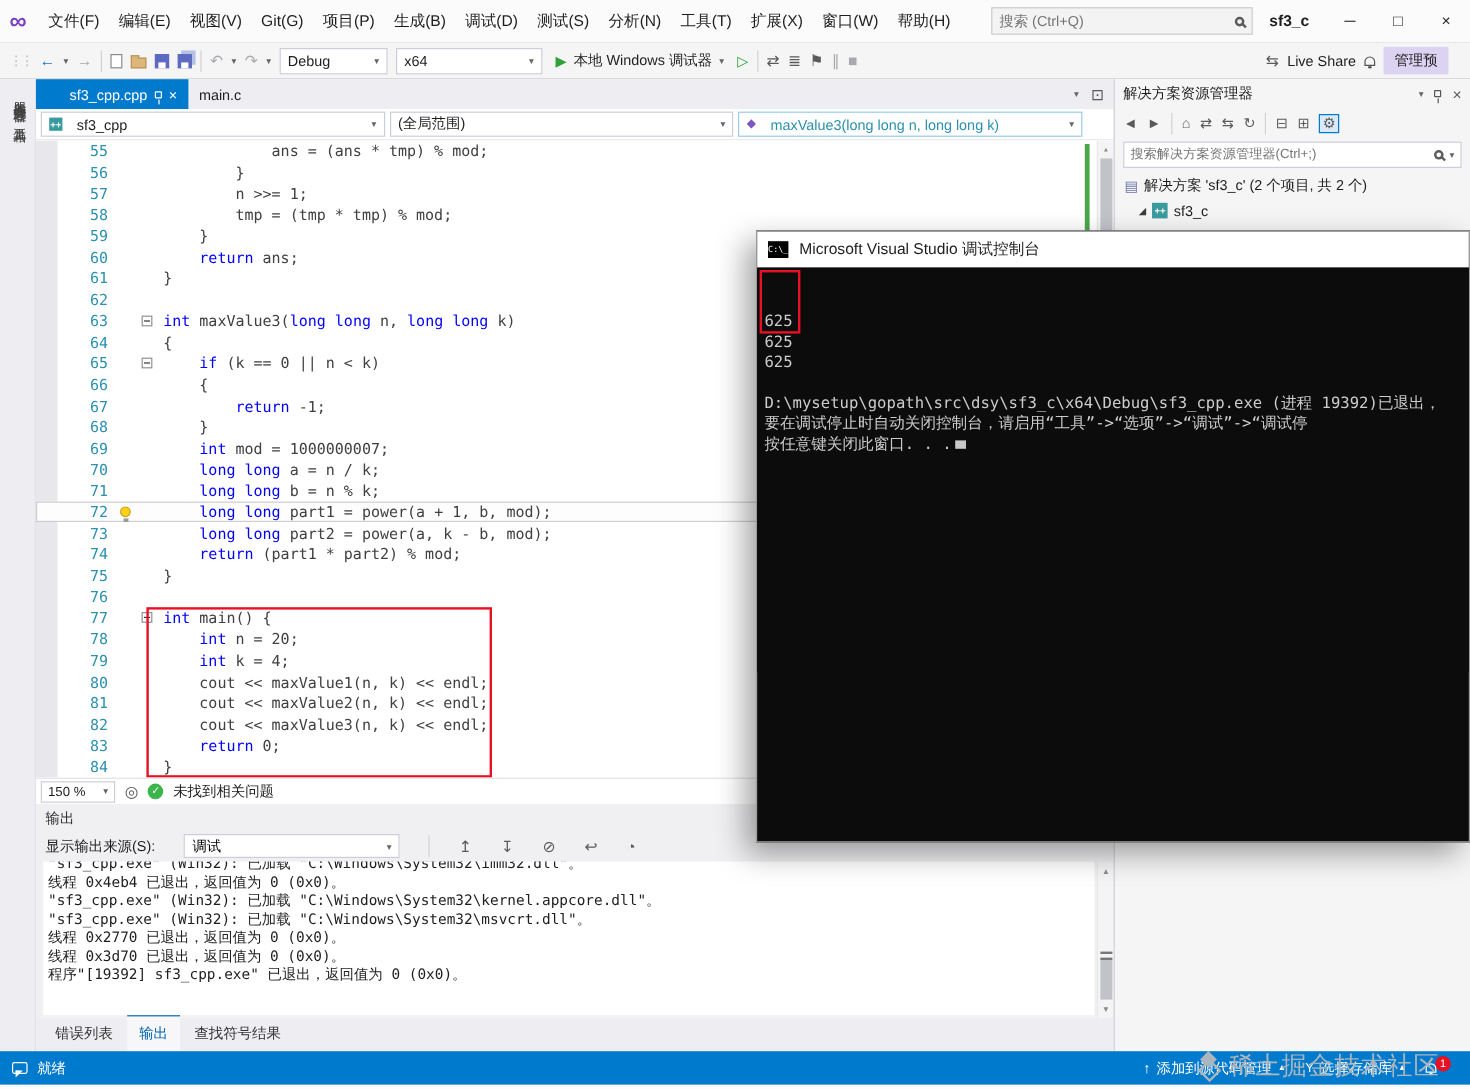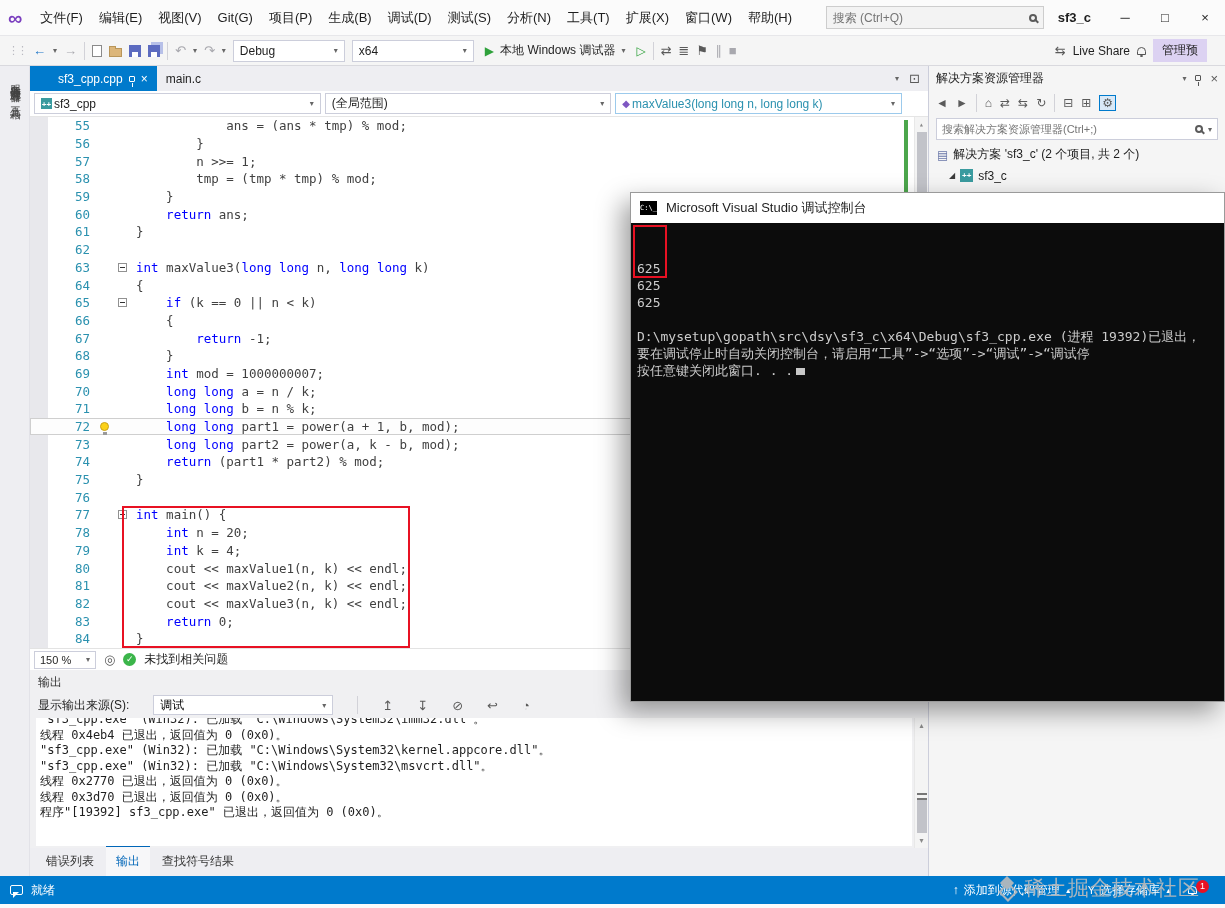--- a/index.html
+++ b/index.html
@@ -56,21 +56,21 @@
   .tab { display:flex; align-items:center; gap:6px; padding:0 9px; font-size:12px; }
   .tab.active { background:#007acc; color:#fff;padding-left:28px; }
   .tab.inactive { color:#1e1e1e; }
   .pin { width:6px; height:6px; border:1px solid currentColor; border-radius:1px; position:relative; display:inline-block; }
   .pin::after { content:''; position:absolute; left:2px; top:6px; width:1px; height:4px; background:currentColor; }
   .tabx { font-size:12px; }
   .tabstrip-right { margin-left:auto; display:flex; gap:10px; align-items:center; padding-right:8px; color:#555; }
 
   .navstrip { position:absolute; left:0; top:25px; width:100%; height:26px; background:#fff; border-bottom:1px solid #e5e5e5;
     display:flex; gap:4px; padding:2px 26px 2px 4px; }
-  .ncombo { flex:1; background:#fff; border:1px solid #cccedb; display:flex; align-items:center; gap:2px; padding:0 6px; font-size:12px; color:#1e1e1e; }
+  .ncombo { flex:1; background:#fff; border:1px solid #cccedb; display:flex; align-items:center; gap:12px; padding:0 6px; font-size:12px; color:#1e1e1e; }
   .ncombo .lbl { flex:1; white-space:nowrap; overflow:hidden; }
   .ncombo.member { border-color:#9ccaec; }
   .ncombo.member .lbl { color:#2b91af; }
   .cppicon { width:13px; height:13px; background:#3a9b9f; position:relative; flex:none; display:inline-block; }
   .cppicon::after { content:'++'; position:absolute; left:0; top:0; width:100%; text-align:center; font-size:8px; font-weight:bold; color:#fff; line-height:13px; }
   .methodic { color:#7e57c2; font-size:10px; }
 
   .codearea { position:absolute; left:0; top:51px; width:100%; height:531px; background:#fff; overflow:hidden;
     font-family:"DejaVu Sans Mono","Liberation Mono",monospace; }
   .codearea::before { content:''; position:absolute; left:0; top:0; width:18px; height:100%; background:#e8e8ec; }
@@ -207,21 +207,21 @@
     <span class="sep"></span>
     <span class="page-ic"></span>
     <span class="folder-ic"></span>
     <span class="floppy"></span>
     <span class="floppy all"></span>
     <span class="sep"></span>
     <span class="ticon dim">↶</span>
     <span class="caret">▾</span>
     <span class="ticon dim">↷</span>
     <span class="caret">▾</span>
-    <div class="tb-combo" style="width:112px">
+    <div class="tb-combo" style="width:90px">
       <span class="lbl">Debug</span>
       <span class="caret">▾</span>
     </div>
     <div class="tb-combo" style="width:122px">
       <span class="lbl">x64</span>
       <span class="caret">▾</span>
     </div>
     <div class="runbtn">
       <span class="ticon green">▶</span>
       <span>本地 Windows 调试器</span>

